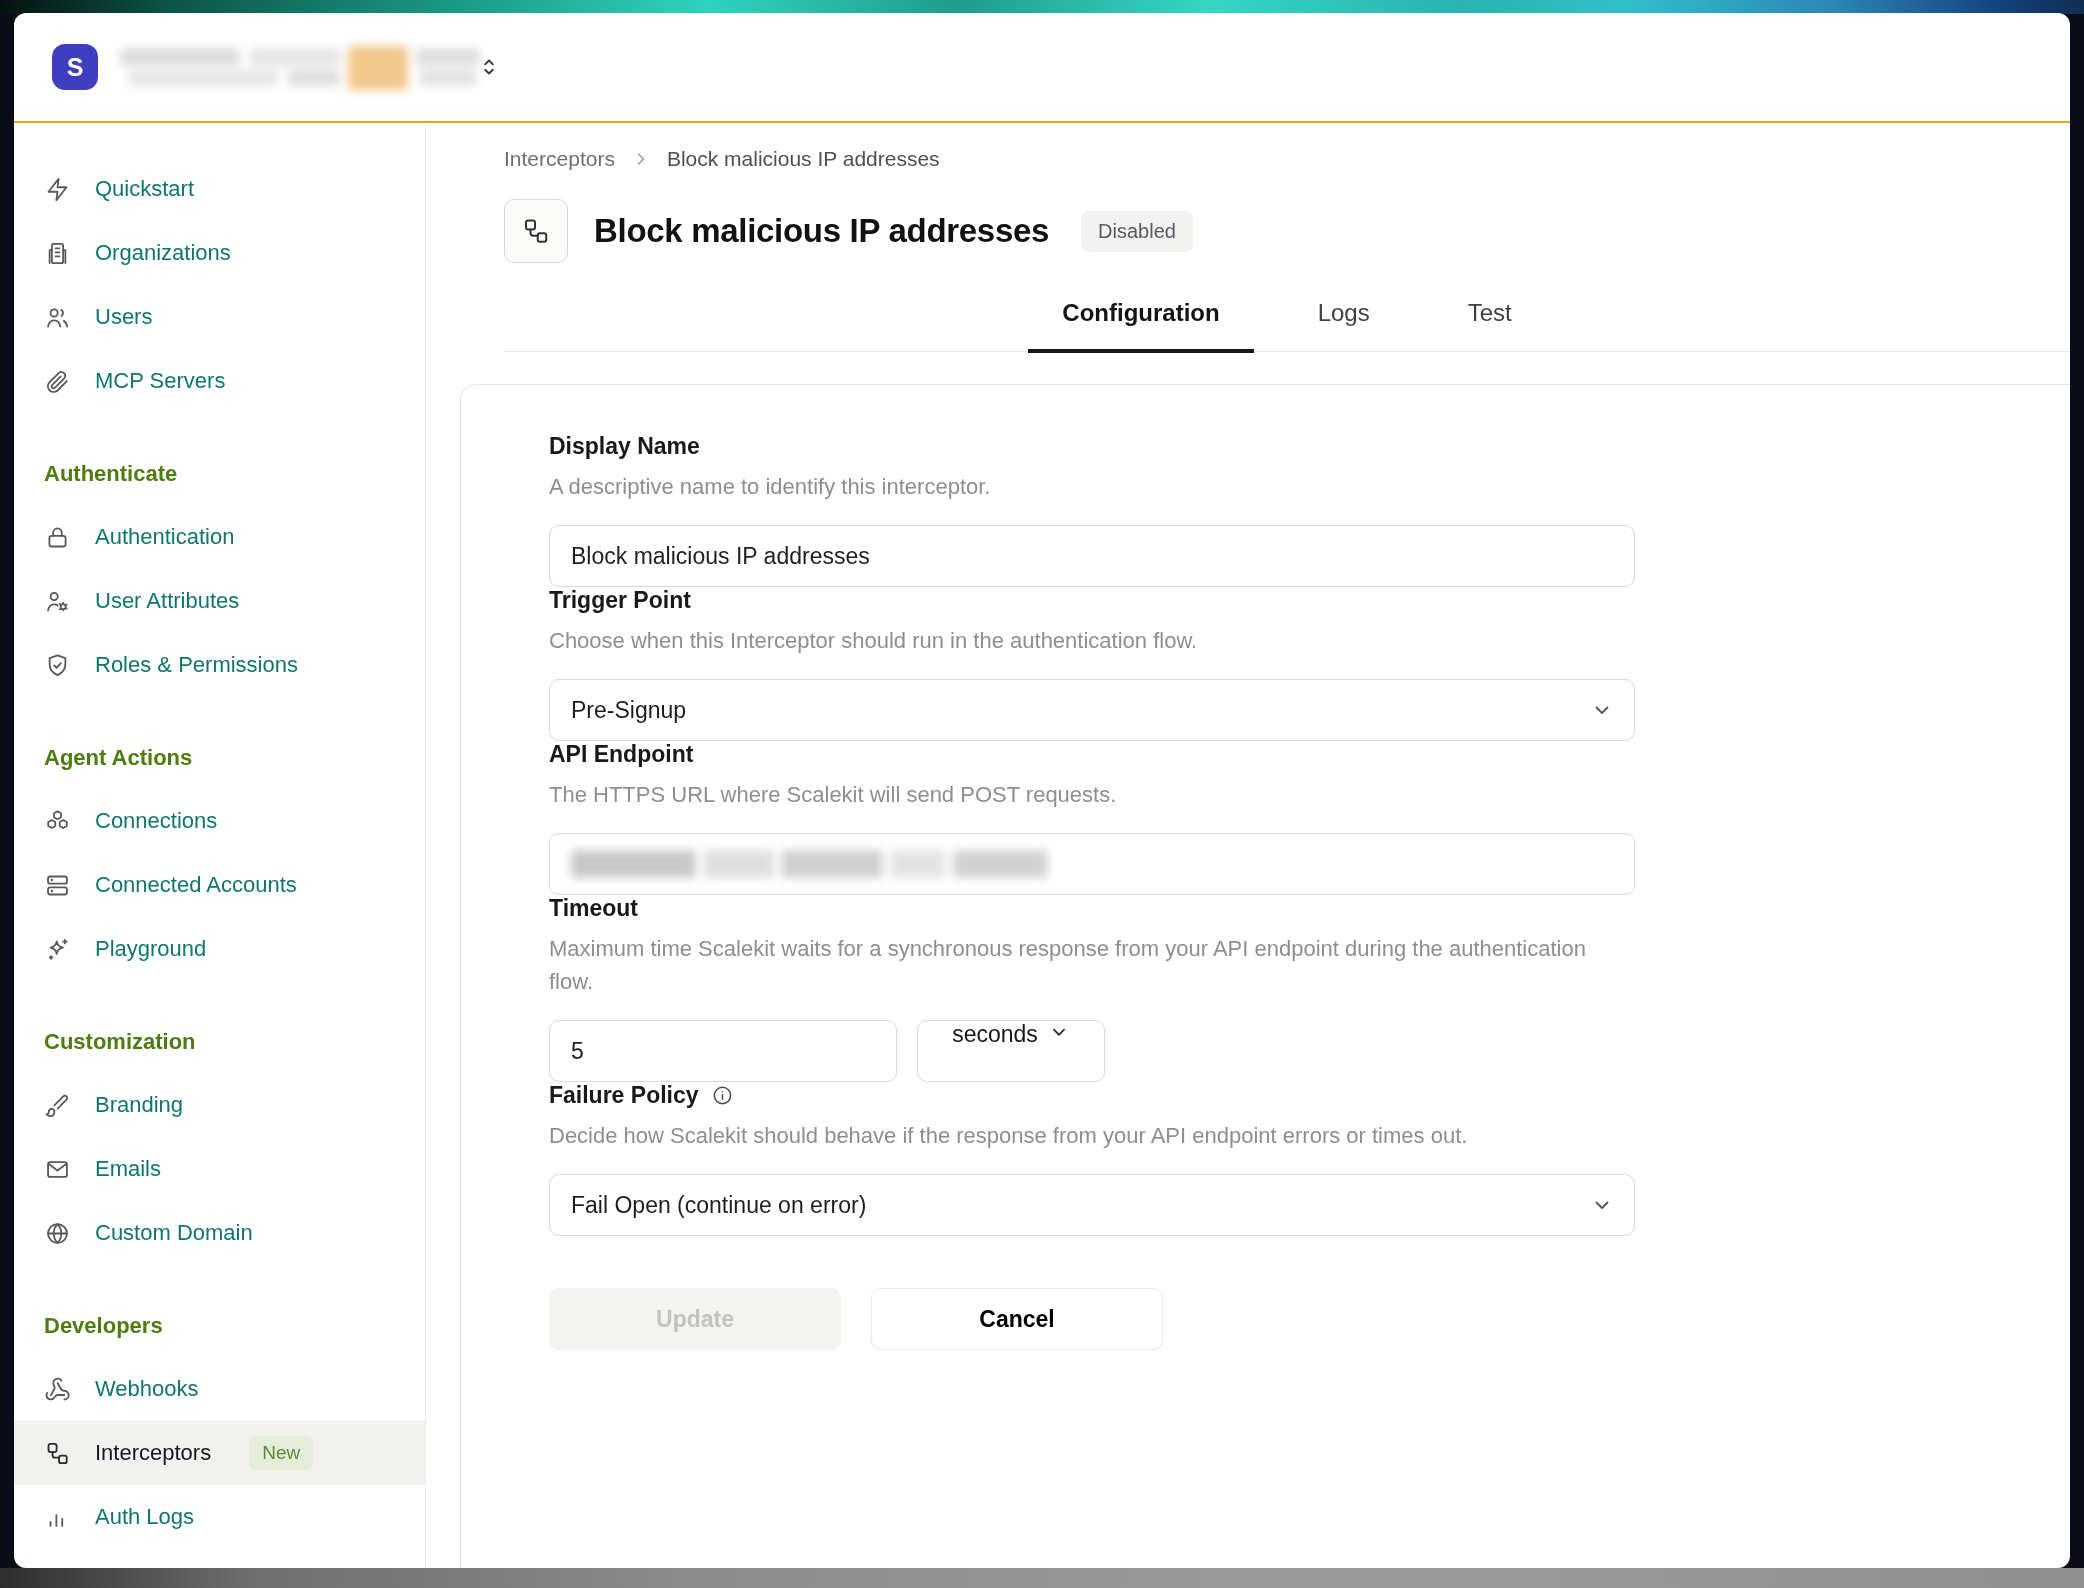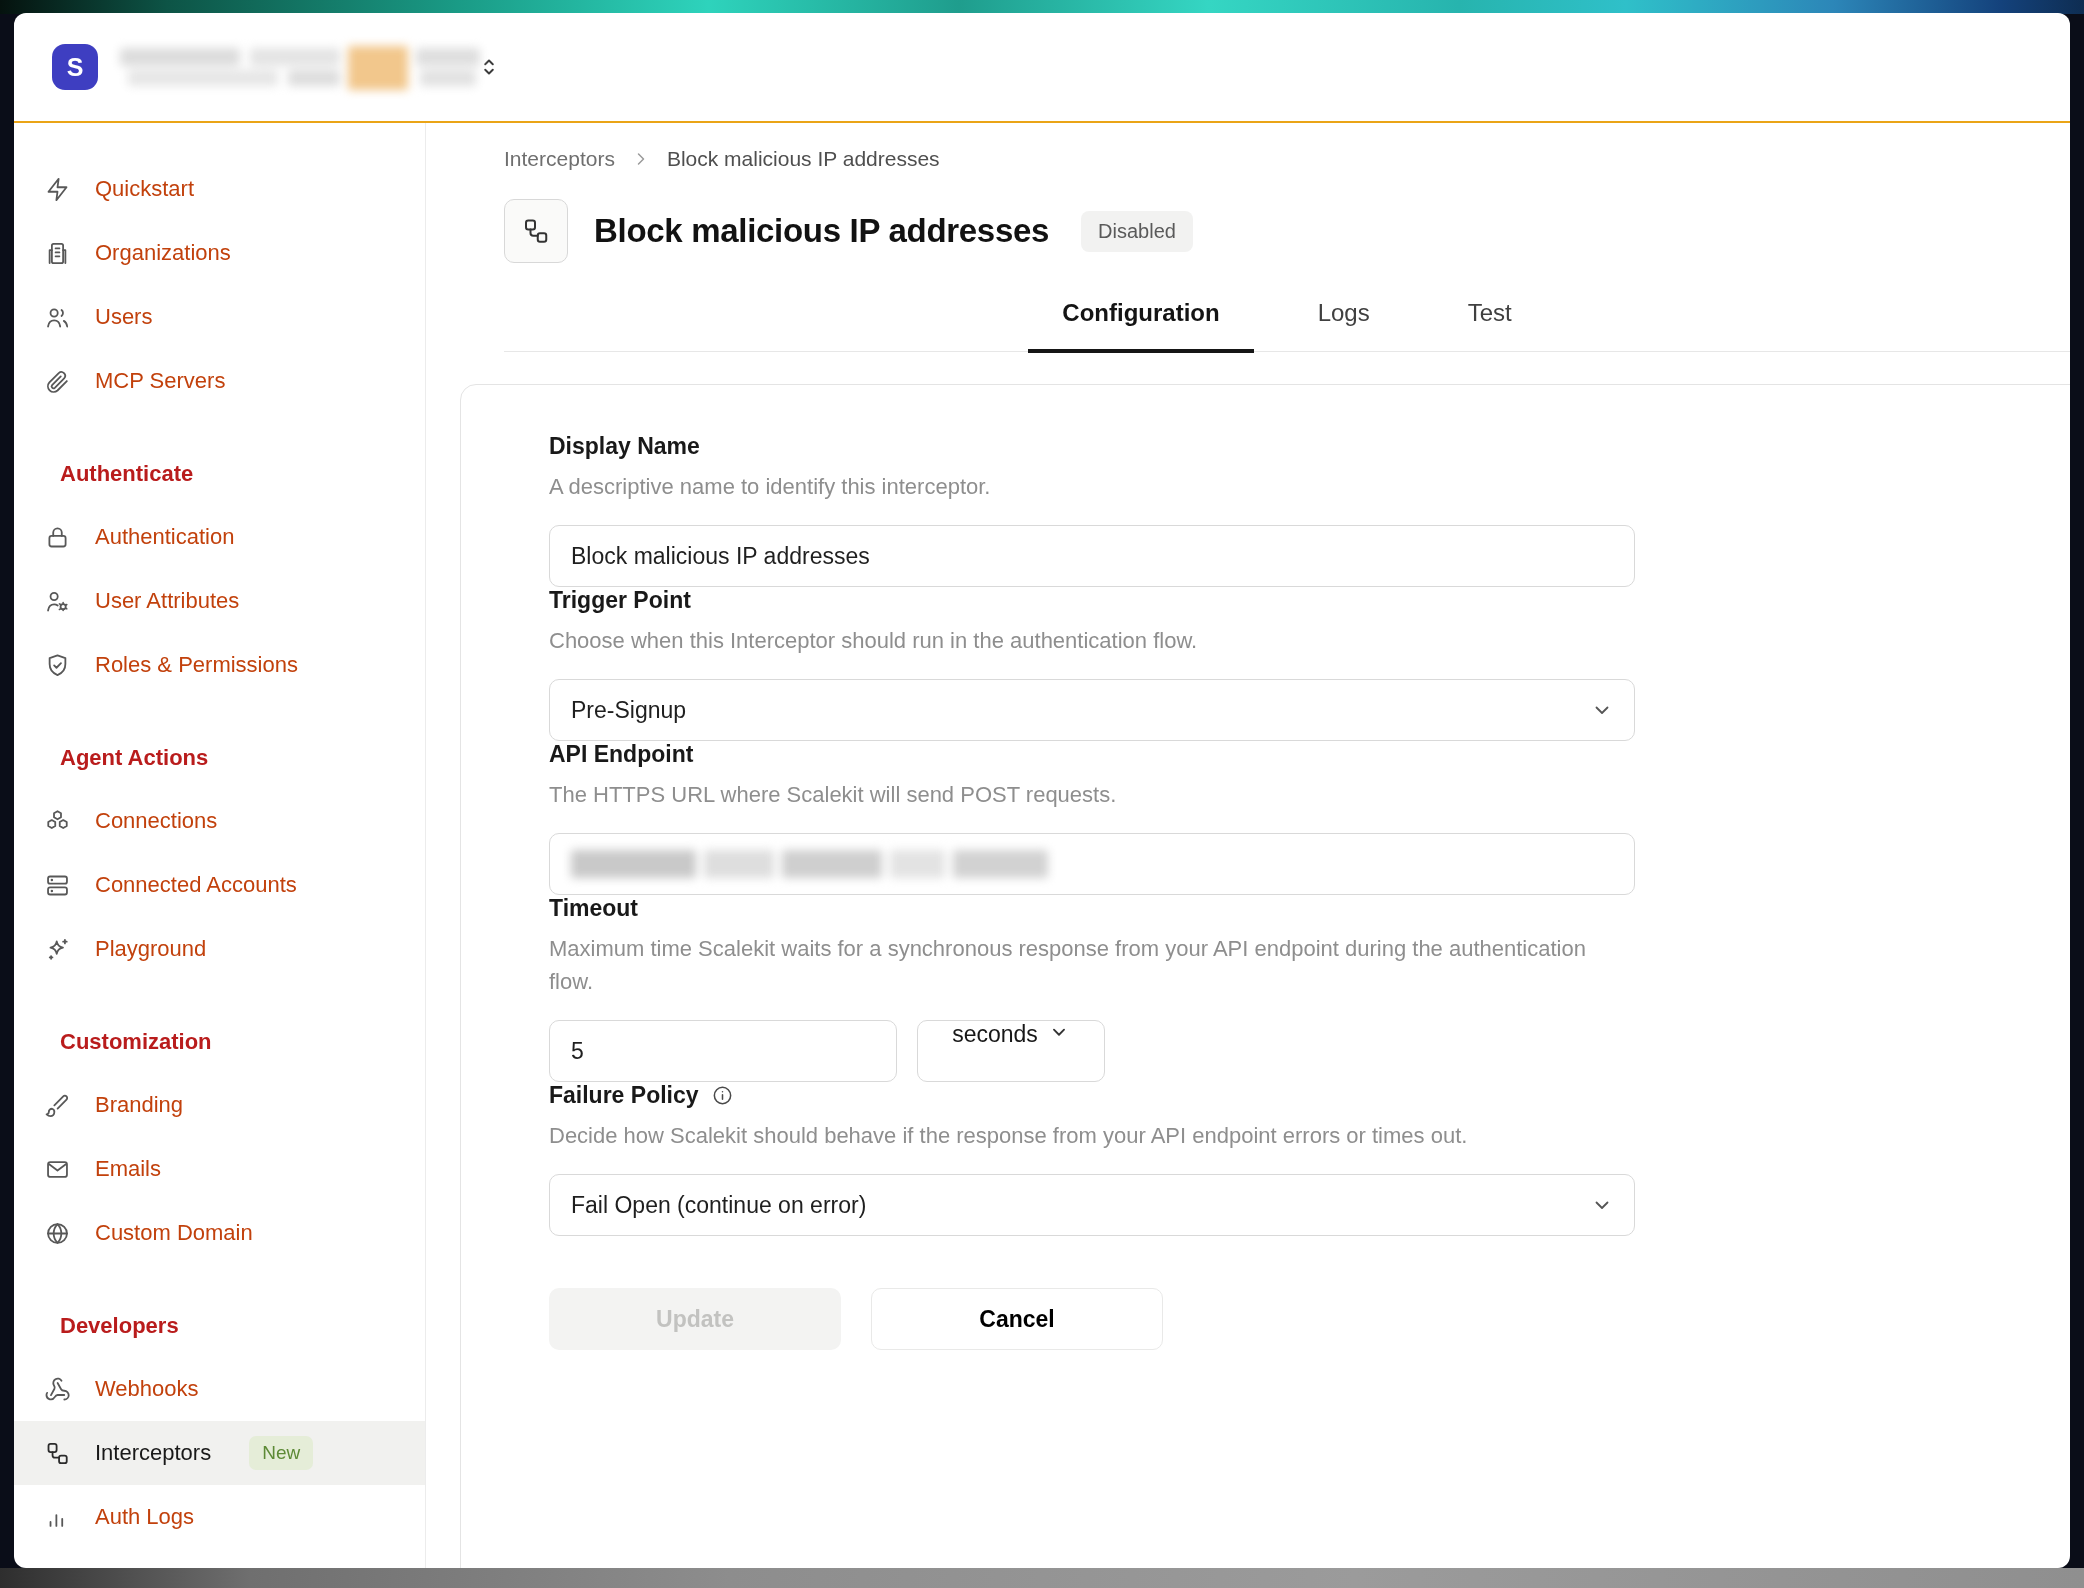--- a/index.html
+++ b/index.html
@@ -26,26 +26,26 @@
   .ws-r4{left:296px;top:2px;width:64px;height:18px;background:#dedede;}
   .ws-r5{left:8px;top:24px;width:150px;height:16px;background:#e6e6e6;}
   .ws-r6{left:168px;top:24px;width:52px;height:16px;background:#dddddd;}
   .ws-r7{left:300px;top:24px;width:56px;height:16px;background:#e1e1e1;}
   .ws-switcher{margin-left:20px;color:#3a3a3a;width:26px;height:26px;cursor:pointer;}
 
   
   .body-row{flex:1;display:flex;min-height:0;}
   .sidebar{width:412px;flex:0 0 auto;border-right:1px solid #ececec;padding-top:34px;overflow:hidden;}
   .nav-item{height:64px;display:flex;align-items:center;gap:24px;padding-left:30px;
-    font-size:22px;color:#c2410c;cursor:pointer;}
+    font-size:22px;color:#0f766e;cursor:pointer;}
   .nav-item .icon{width:27px;height:27px;color:#585858;flex:0 0 auto;}
   .nav-item.selected{background:var(--selected-bg,#f1f1ef);color:#191919;}
   .nav-item.selected .icon{color:#2b2b2b;}
-  .nav-header{margin-top:30px;height:62px;display:flex;align-items:center;padding-left:46px;
-    font-size:22px;font-weight:700;color:#b91c1c;}
+  .nav-header{margin-top:30px;height:62px;display:flex;align-items:center;padding-left:30px;
+    font-size:22px;font-weight:700;color:#4d7c0f;}
   .nav-badge{margin-left:14px;background:var(--badge-green-bg,#e5edd8);color:var(--badge-green-text,#5d8a36);
     font-size:19px;padding:6px 13px;border-radius:7px;}
   .icon svg{width:100%;height:100%;display:block;}
 
   .main{flex:1;min-width:0;padding-top:24px;overflow:hidden;display:flex;flex-direction:column;}
 
   
   .breadcrumb{margin-left:78px;display:flex;align-items:center;gap:16px;font-size:21px;color:#6f6f6f;}
   .crumb-current{color:#4f4f4f;}
   .crumb-sep{width:20px;height:20px;color:#9a9a9a;}

